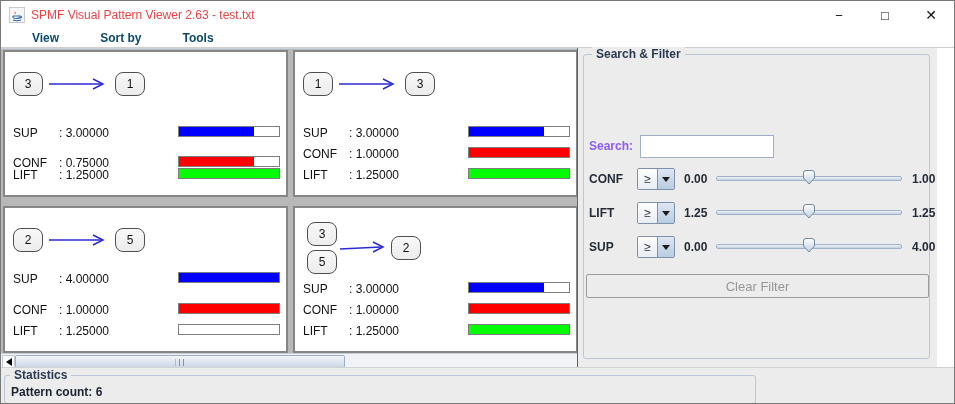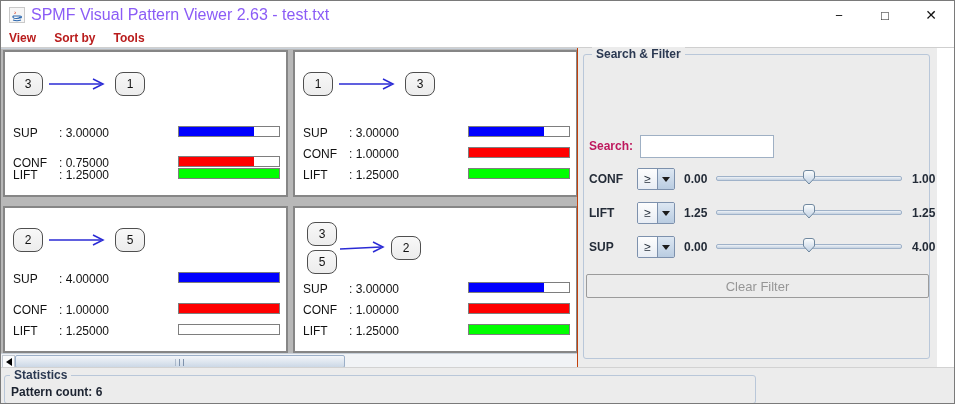--- a/index.html
+++ b/index.html
@@ -7,31 +7,31 @@
   body { font-family:"Liberation Sans", sans-serif; }
   #window {
     position:relative; width:955px; height:404px; background:#ffffff;
     border:1px solid #7a7a7a; overflow:hidden; font-size:12px; color:#1a1a1a;
   }
 
   
   .titlebar { position:absolute; top:0; left:0; width:100%; height:28px;
     background:#ffffff; display:flex; align-items:center; }
   .app-icon { width:16px; height:16px; margin:0 6px 0 8px; display:inline-block; }
-  .title-text { font-size:16px; color:#8b5cf6; }
+  .title-text { font-size:12px; color:#ef4444; }
   .win-controls { margin-left:auto; display:flex; height:100%; }
   .win-btn { width:46px; height:100%; display:flex; align-items:center; justify-content:center;
     font-size:13px; color:#111; cursor:default; }
   .win-btn.close-btn { font-size:14px; }
 
   
   .menubar { position:absolute; top:28px; left:0; width:100%; height:19px;
     background:#ffffff; border-bottom:1px solid #cfcfcf; display:flex; align-items:center;
     padding-left:8px; gap:18px; }
-  .menu-item { font-weight:bold; font-size:12px; color:#b91c1c; }
+  .menu-item { font-weight:bold; font-size:12px; color:#0c4a6e;margin-left:23px; }
 
   
   .pattern-pane { position:absolute; top:47px; left:0; width:595px; height:319px;
     background:#b8b8b8; border-top:1px solid #c9d1da; overflow:hidden; }
   .card { position:absolute; width:285px; height:147px; background:#ffffff;
     border:2px solid #868686; }
   .card.c0 { left:2px;  top:1px; }
   .card.c1 { left:292px; top:1px; }
   .card.c2 { left:2px;  top:157px; }
   .card.c3 { left:292px; top:157px; }
@@ -64,21 +64,21 @@
     background:repeating-linear-gradient(90deg,#7f93ad 0 1px,transparent 1px 4px); }
 
   
   .right-panel { position:absolute; left:576px; top:47px; width:360px; height:319px;
     background:#ececec; border-left:1px solid #c2410c; }
   .group-box { position:absolute; border:1px solid #b9c7d9; border-radius:3px; }
   .group-title { position:absolute; top:-8px; left:8px; background:#ececec; padding:0 4px;
     font-weight:bold; font-size:12px; color:#2b3952; }
   .sf-box { left:5px; top:6px; width:347px; height:305px; }
 
-  .search-label { position:absolute; left:5px; top:84px; font-weight:bold; color:#be185d; }
+  .search-label { position:absolute; left:5px; top:84px; font-weight:bold; color:#8b5cf6; }
   .search-input { position:absolute; left:56px; top:80px; width:134px; height:23px;
     border:1px solid #9fb0c4; background:#ffffff; font-family:"Liberation Sans",sans-serif;
     font-size:12px; padding:0 4px; }
   .btn { font-family:"Liberation Sans",sans-serif; font-weight:bold; font-size:12px; color:#1d2733;
     background:linear-gradient(#ffffff 0%,#e9edf3 45%,#cfd8e4 100%);
     border:1px solid #6e87a8; border-radius:3px; }
   .search-btn { position:absolute; left:193px; top:80px; width:72px; height:24px; }
 
   .filter-row { position:absolute; left:0; width:100%; height:24px; }
   .f-conf { top:112px; } .f-lift { top:146px; } .f-sup { top:180px; }

